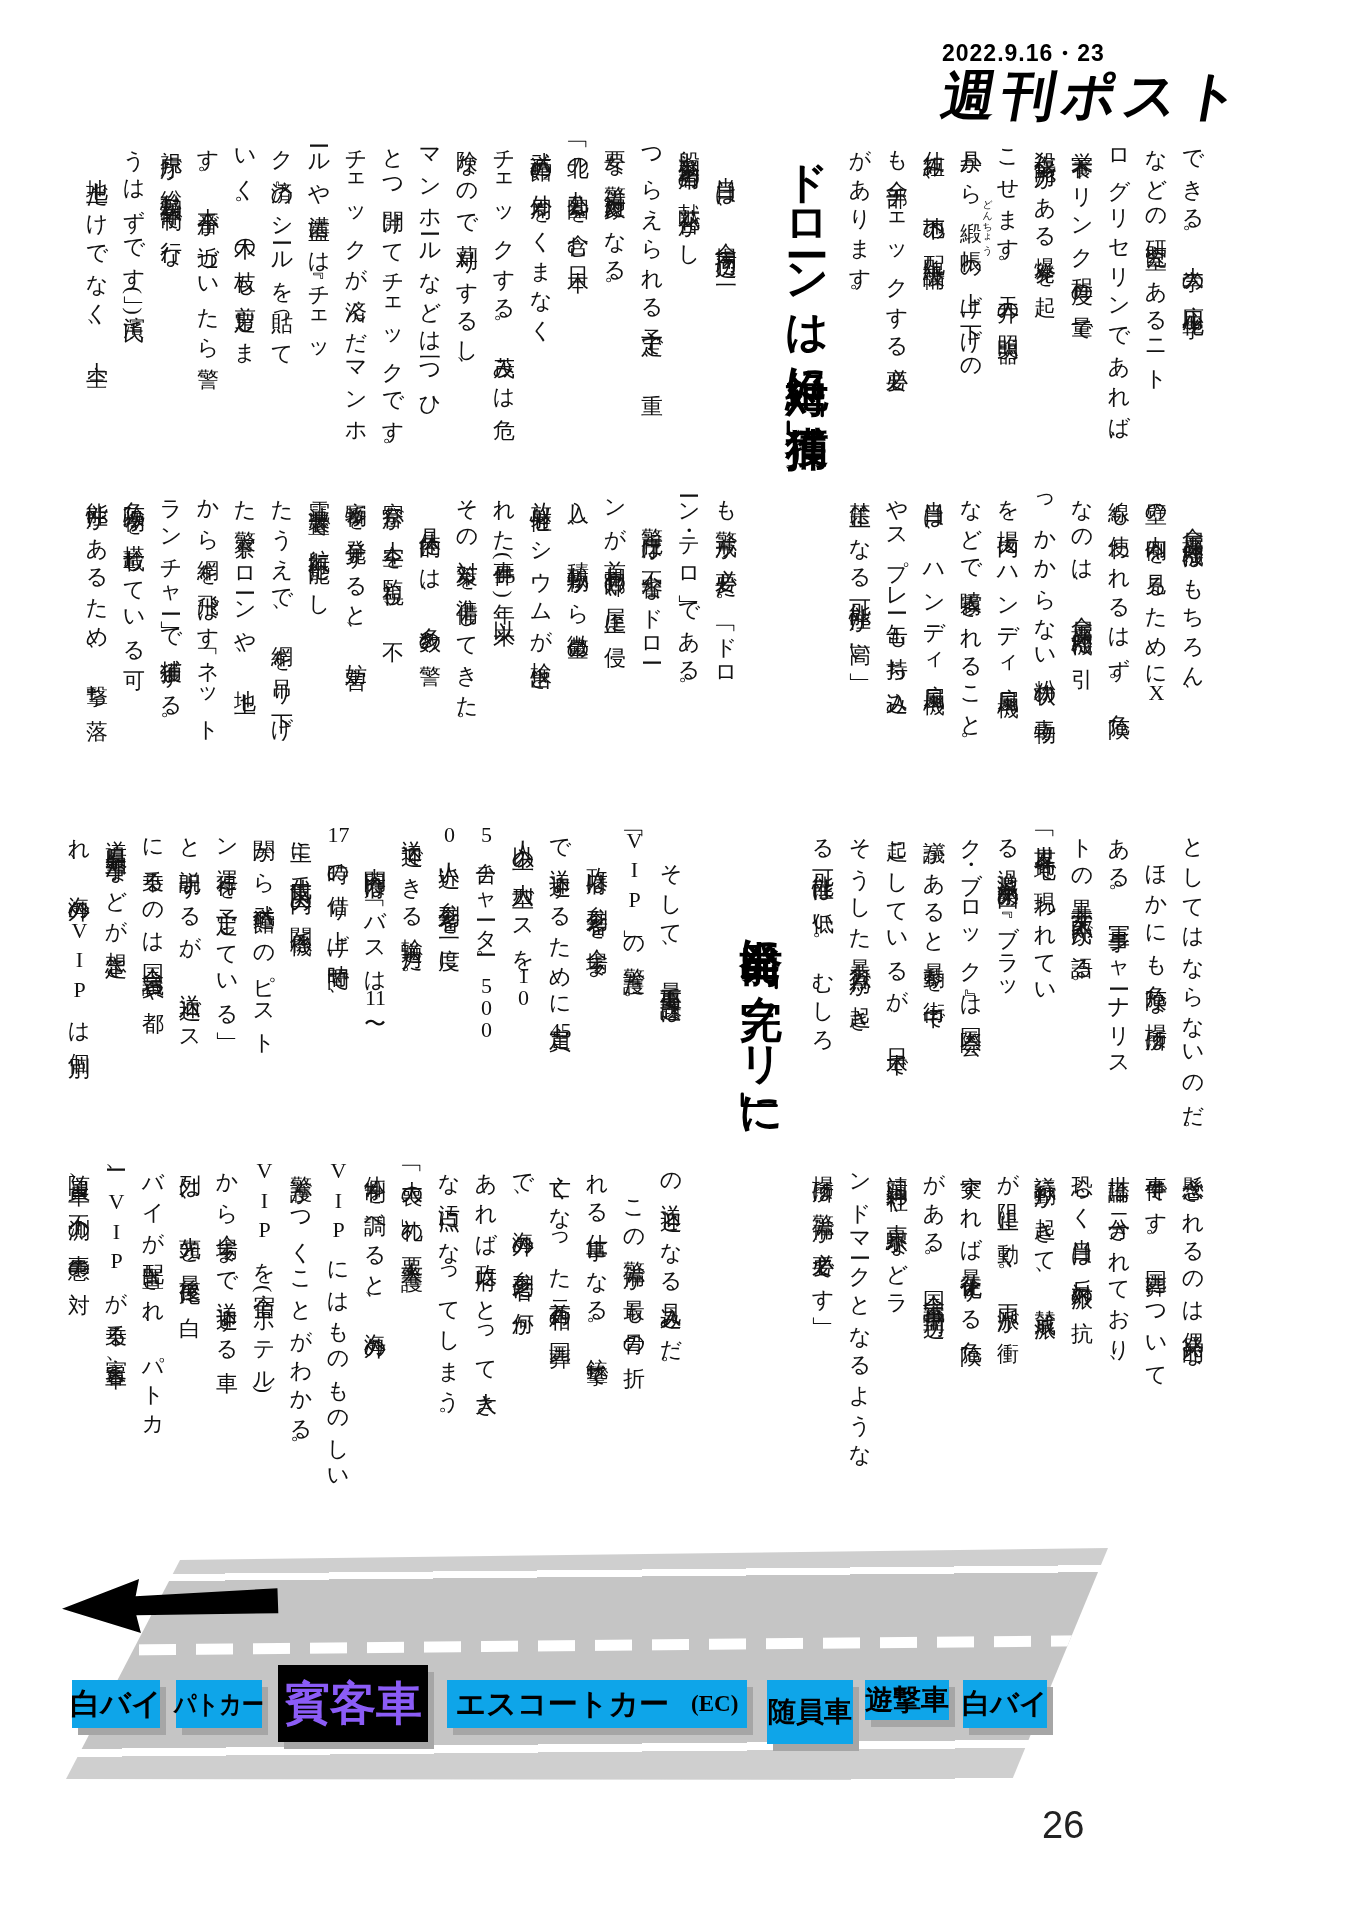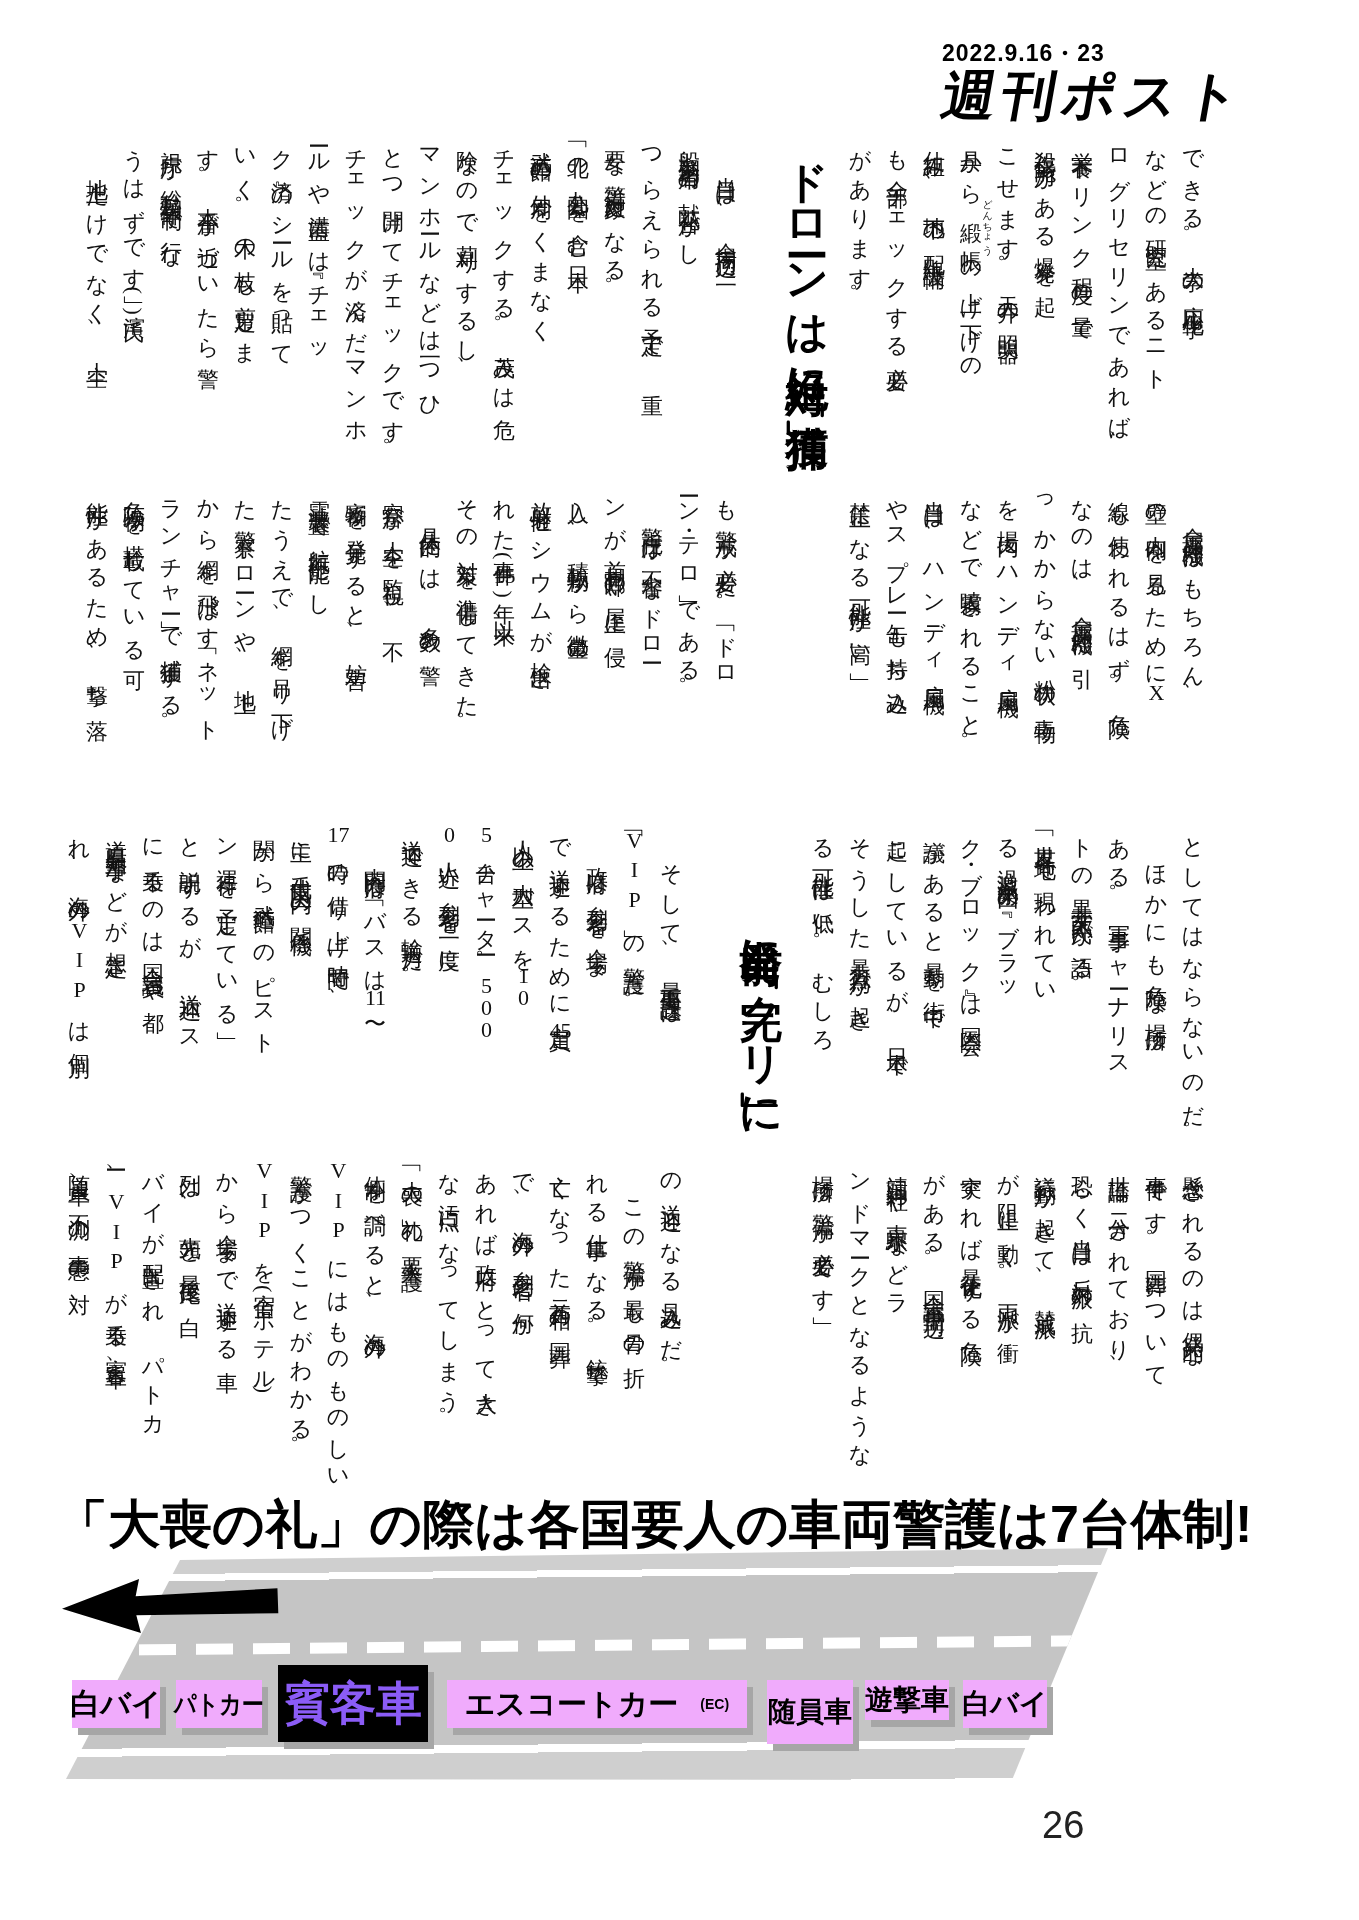--- a/index.html
+++ b/index.html
@@ -30,31 +30,31 @@
   #road{position:absolute;left:55px;top:1548px;width:1070px;height:240px;
         clip-path:polygon(125px 12px,1053px 0px,957px 232px,11px 231px);}
   #road-fill{position:absolute;left:-30px;right:-30px;top:0;height:240px;
         transform:rotate(-0.55deg);
         background:linear-gradient(#cfcfcf 0 22px,#ffffff 22px 29px,#c5c5c5 29px 196px,
                    #ffffff 196px 204px,#cfcfcf 204px 234px,#ffffff 234px);}
   #road-dash{position:absolute;left:-30px;right:-30px;top:92px;height:11px;
         transform:rotate(-0.55deg);
         background:repeating-linear-gradient(90deg,#ffffff 0 37px,rgba(0,0,0,0) 37px 57px);}
   #arrow{position:absolute;left:60px;top:1576px;transform:rotate(-2deg);}
-  .vbox{position:absolute;background:#f0abfc;box-shadow:6px 7px 0 #a6a6a6;
+  .vbox{position:absolute;background:#0ea5e9;box-shadow:6px 7px 0 #a6a6a6;
         display:flex;align-items:center;justify-content:center;
         font-family:"Liberation Sans",sans-serif;font-weight:900;color:#000;
         white-space:nowrap;}
   .vbox.vip{background:#000;color:#8b5cf6;}
   .vb1{left:72px;top:1680px;width:88px;height:48px;font-size:30px;}
   .vb2{left:176px;top:1680px;width:86px;height:48px;font-size:26px;}
   .vb2 span{transform:scaleX(0.85);}
   .vb3{left:278px;top:1665px;width:150px;height:77px;font-size:46px;}
   .vb4{left:447px;top:1680px;width:300px;height:48px;font-size:30px;gap:20px;}
-  .vb4 .suffix{font-size:14px;font-weight:900;margin-left:2px;}
+  .vb4 .suffix{font-size:23px;font-weight:900;margin-left:2px;font-family:Liberation Serif, serif;}
   .vb5{left:767px;top:1680px;width:86px;height:64px;font-size:28px;}
   .vb6{left:865px;top:1680px;width:84px;height:40px;font-size:28px;}
   .vb7{left:963px;top:1680px;width:84px;height:48px;font-size:28px;}
   #page-number{position:absolute;left:1042px;top:1804px;
         font-family:"Liberation Sans",sans-serif;font-size:38px;color:#222;}
 </style>
 </head>
 <body>
 
 <div id="page">
@@ -173,21 +173,20 @@
 体制を調べると、海外の
 <span class="up">VIP</span>にはものものしい
 警護がつくことがわかる。
 <span class="up">VIP</span>を宿舎(ホテル)
 から会場まで送迎する車
 列は、先頭と最後尾に白
 バイが配置され、パトカ
 ー、<span class="up">VIP</span>が乗る賓客車、
 随員車、不測の事態の対</div>
 
-  <div id="convoy-headline">「大喪の礼」の際は各国要人の車両警護は7台体制!</div>
 
   <div id="road">
     <div id="road-fill"></div>
     <div id="road-dash"></div>
   </div>
 
   <svg id="arrow" width="222" height="60" viewBox="0 0 222 60">
     <polygon points="2,29 80,2 76,19 218,16 218,41 76,38 80,56" fill="#000"></polygon>
   </svg>
 

